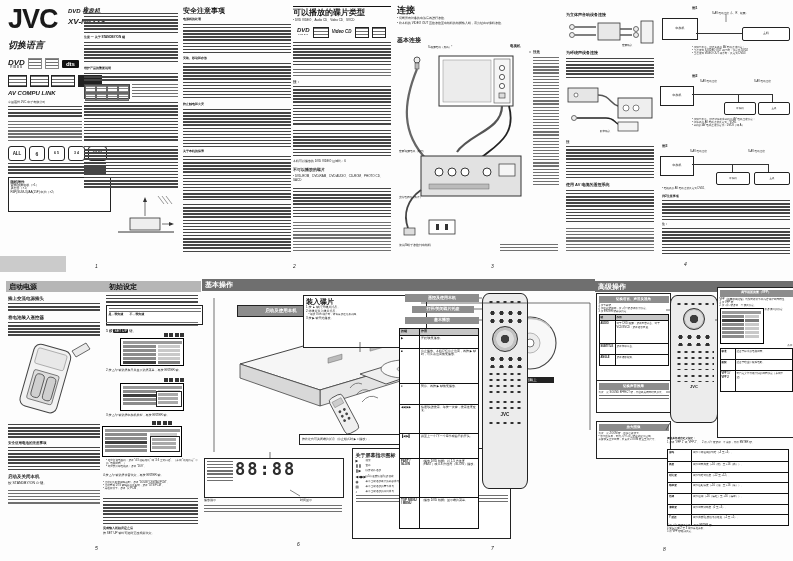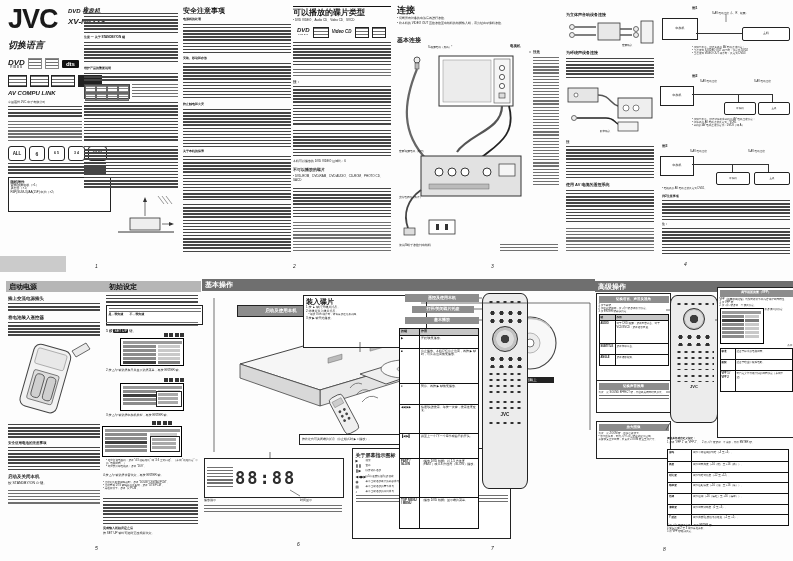--- a/index.html
+++ b/index.html
@@ -449,21 +449,21 @@
     <circle cx="30" cy="29" r="10" fill="#ececec" stroke="#999" stroke-width="0.7"></circle>
     <circle cx="30" cy="29" r="4" fill="#fff" stroke="#555" stroke-width="0.8"></circle>
     <path d="M10,15 A26 26 0 0 1 50,13" fill="none" stroke="#bbb" stroke-width="1.5"></path>
   </svg>
   <div class="abs f35" style="left:502px;top:377px;width:52px;background:#222;color:#fff;text-align:center;padding:1px 0"><span>标签面朝上</span></div>
 
   <div class="abs box f3" style="left:299px;top:434px;width:172px;height:9px;display:flex;align-items:center;padding-left:2px">
       <span>按此处也可关闭碟片托盘（停止模式时 ▶＝播放）。</span>
     </div>
 
-  <div class="abs box" style="left:204px;top:458px;width:138px;height:38px;border-width:1.4px;display:flex;align-items:center">
+  <div class="abs box" style="left:204px;top:458px;width:138px;height:38px;border-width:1.4px;display:flex;align-items:flex-start">
     <div style="width:26px;padding:2px">
       <div class="para lt" style="height:22px"></div>
     </div>
     <div class="mono b" style="font-size:17px;color:#2c2c2c;letter-spacing:2px">88:88</div>
   </div>
   <div class="abs f3" style="left:300px;top:499px">时间显示</div>
   <div class="abs f3" style="left:204px;top:499px">播放指示</div>
   <div class="abs para lt" style="left:204px;top:505px;width:138px;height:9px"></div>
 
   <div class="abs box" style="left:352px;top:448px;width:152px;height:84px;padding:2.5px">

